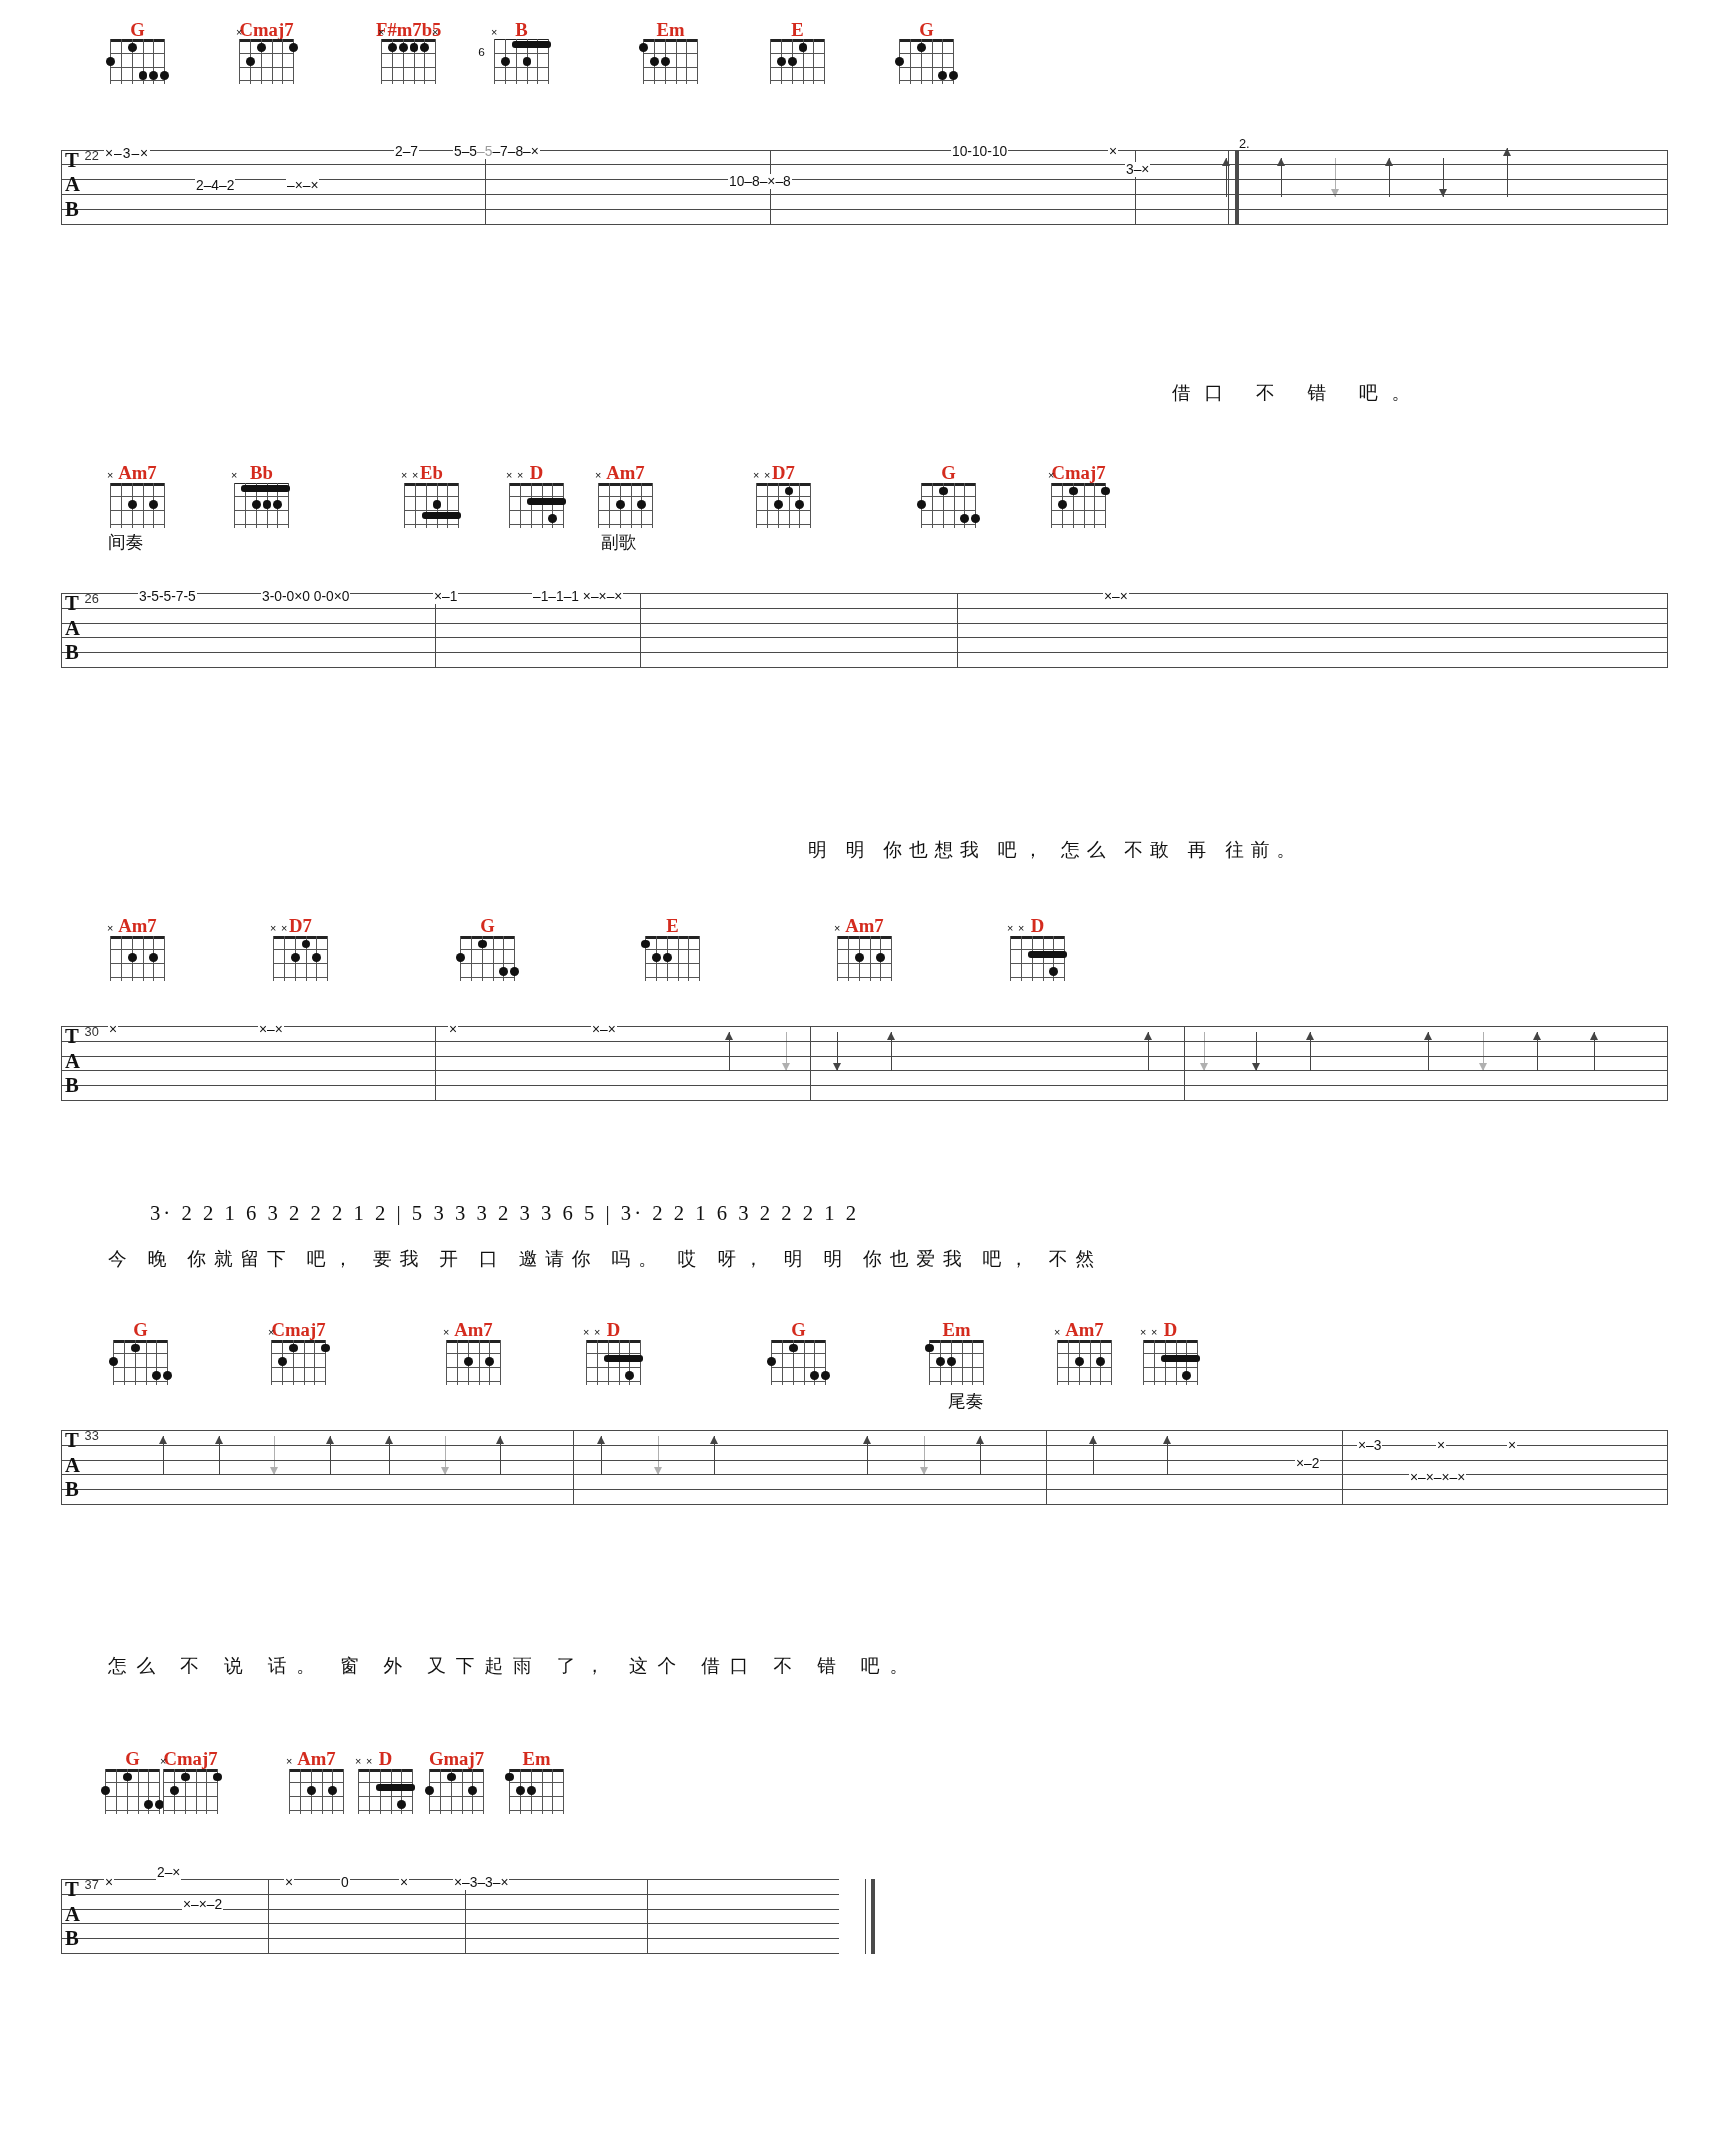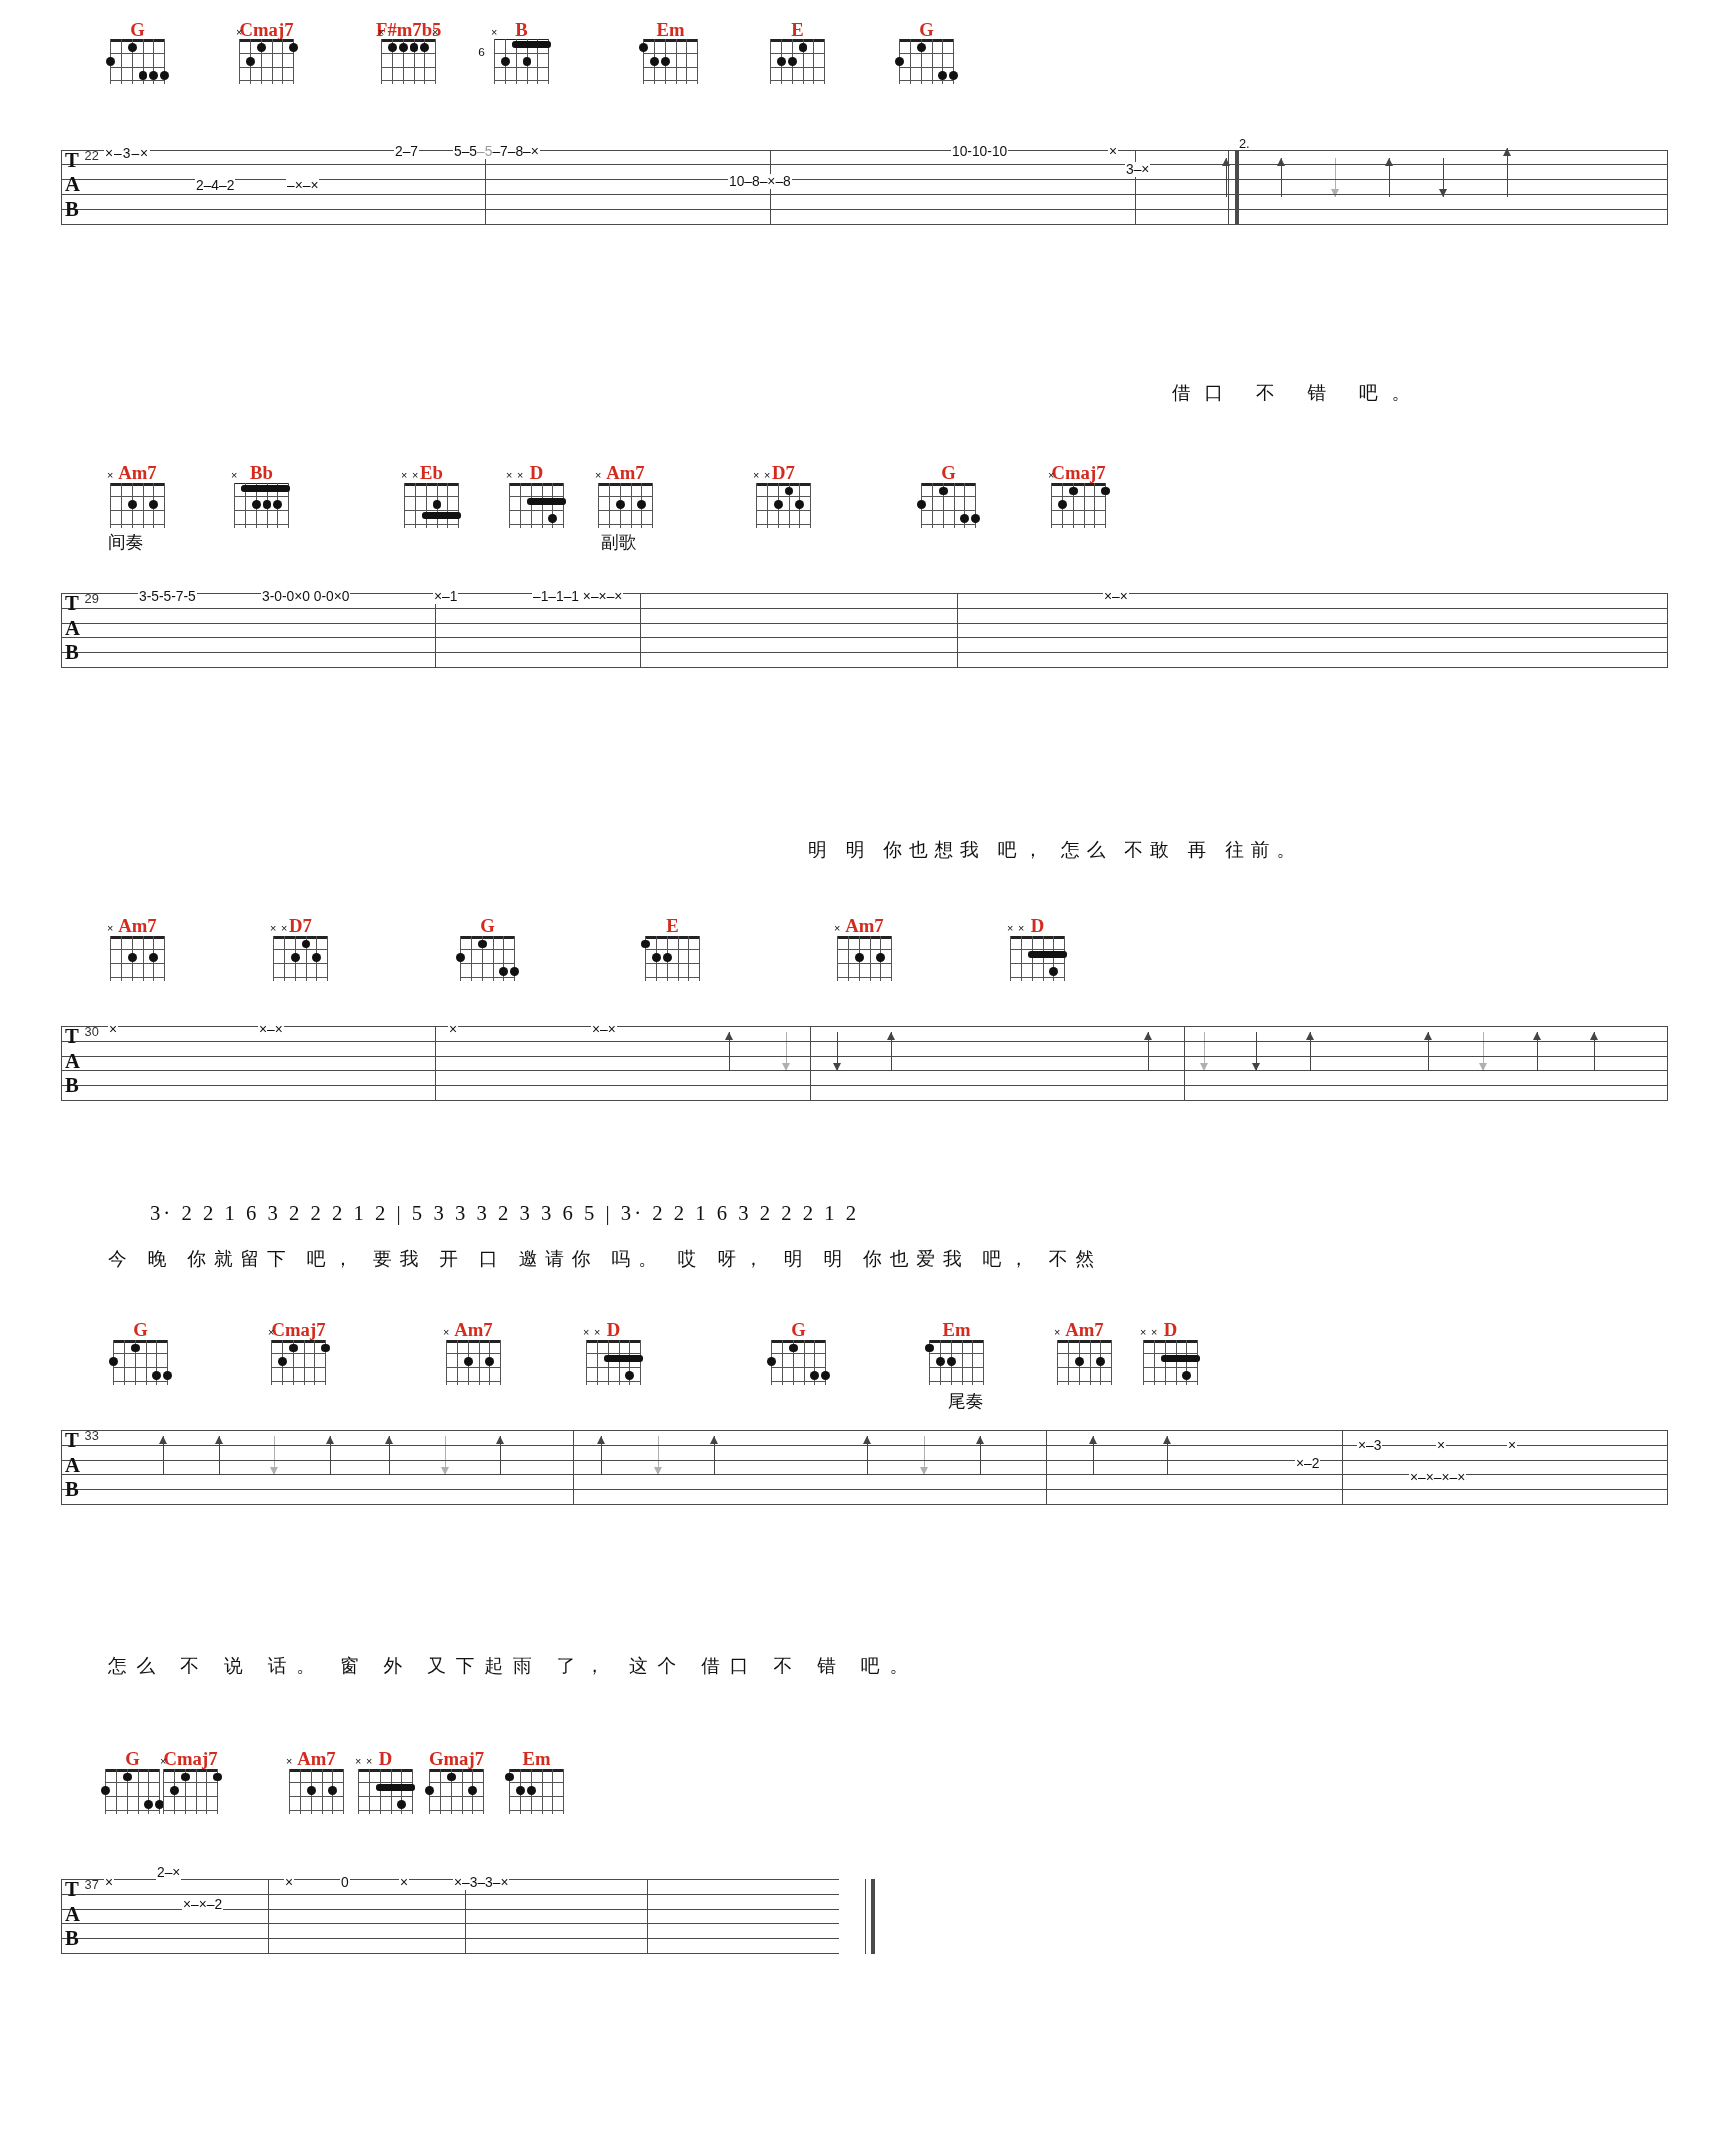--- a/index.html
+++ b/index.html
@@ -383,21 +383,21 @@
       <div class="ln" style="top:29.6px;"></div>
       <div class="ln" style="top:44px;"></div>
       <div class="ln" style="top:59px;"></div>
       <div class="ln" style="top:74px;"></div>
     <div class="bar" style="left:0;"></div>
       <div class="bar" style="left:374px;"></div>
       <div class="bar" style="left:579px;"></div>
       <div class="bar" style="left:896px;"></div>
       <div class="bar" style="left:1606px;"></div>
     <div class="tabclef">T<br>A<br>B</div>
-    <div class="measnum" style="left:23.6px;top:-2px;">29</div>
+    <div class="measnum" style="left:23.6px;top:-2px;">26</div>
   </div>
   <div class="tabnum" style="left:138px;top:126px;">3-5-5-7-5</div>
   <div class="tabnum" style="left:261px;top:126px;">3-0-0×0 0-0×0</div>
   <div class="tabnum" style="left:433px;top:126px;">×–1</div>
   <div class="tabnum" style="left:532px;top:126px;">–1–1–1 ×–×–×</div>
   <div class="tabnum" style="left:1103px;top:126px;">×–×</div>
 
   <div class="lyr" style="left:808px;top:374px;letter-spacing:6.9px;">明 明 你也想我 吧， 怎么 不敢 再 往前。</div>
 </div>
 

